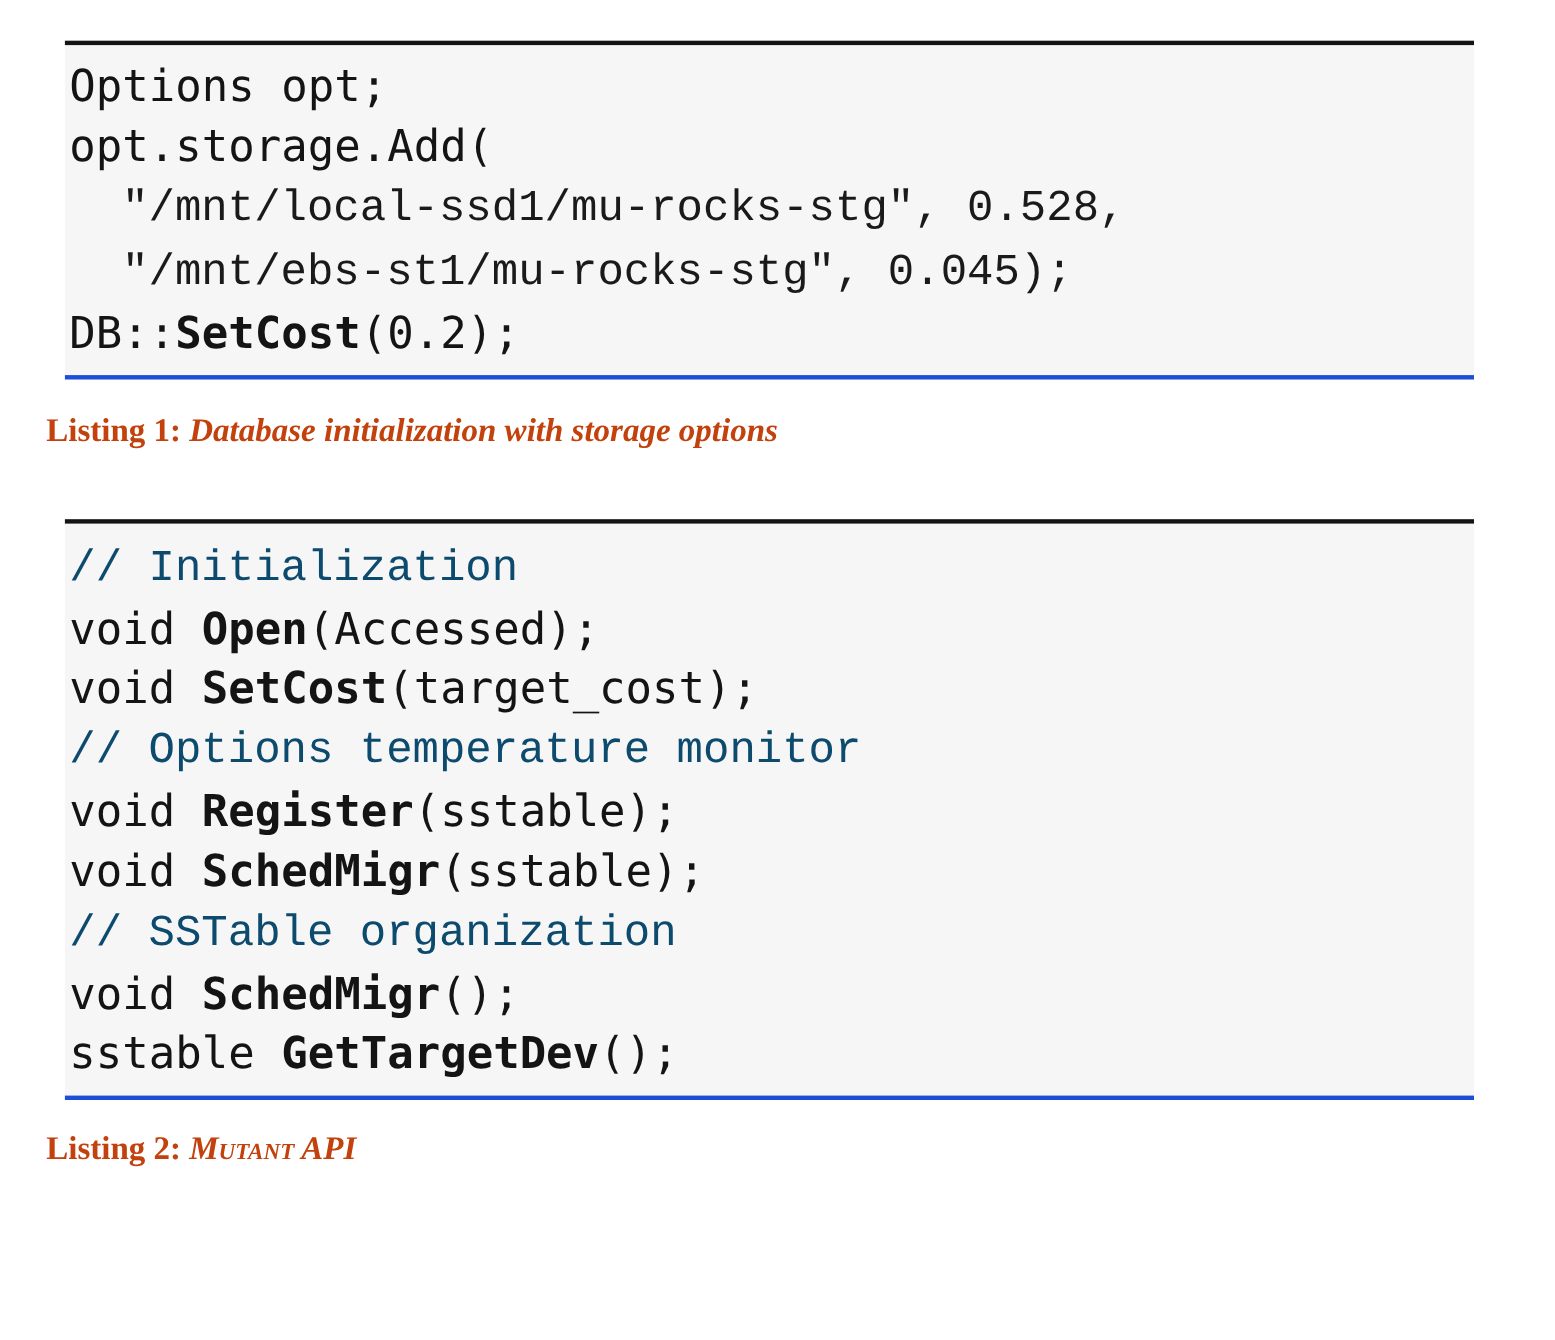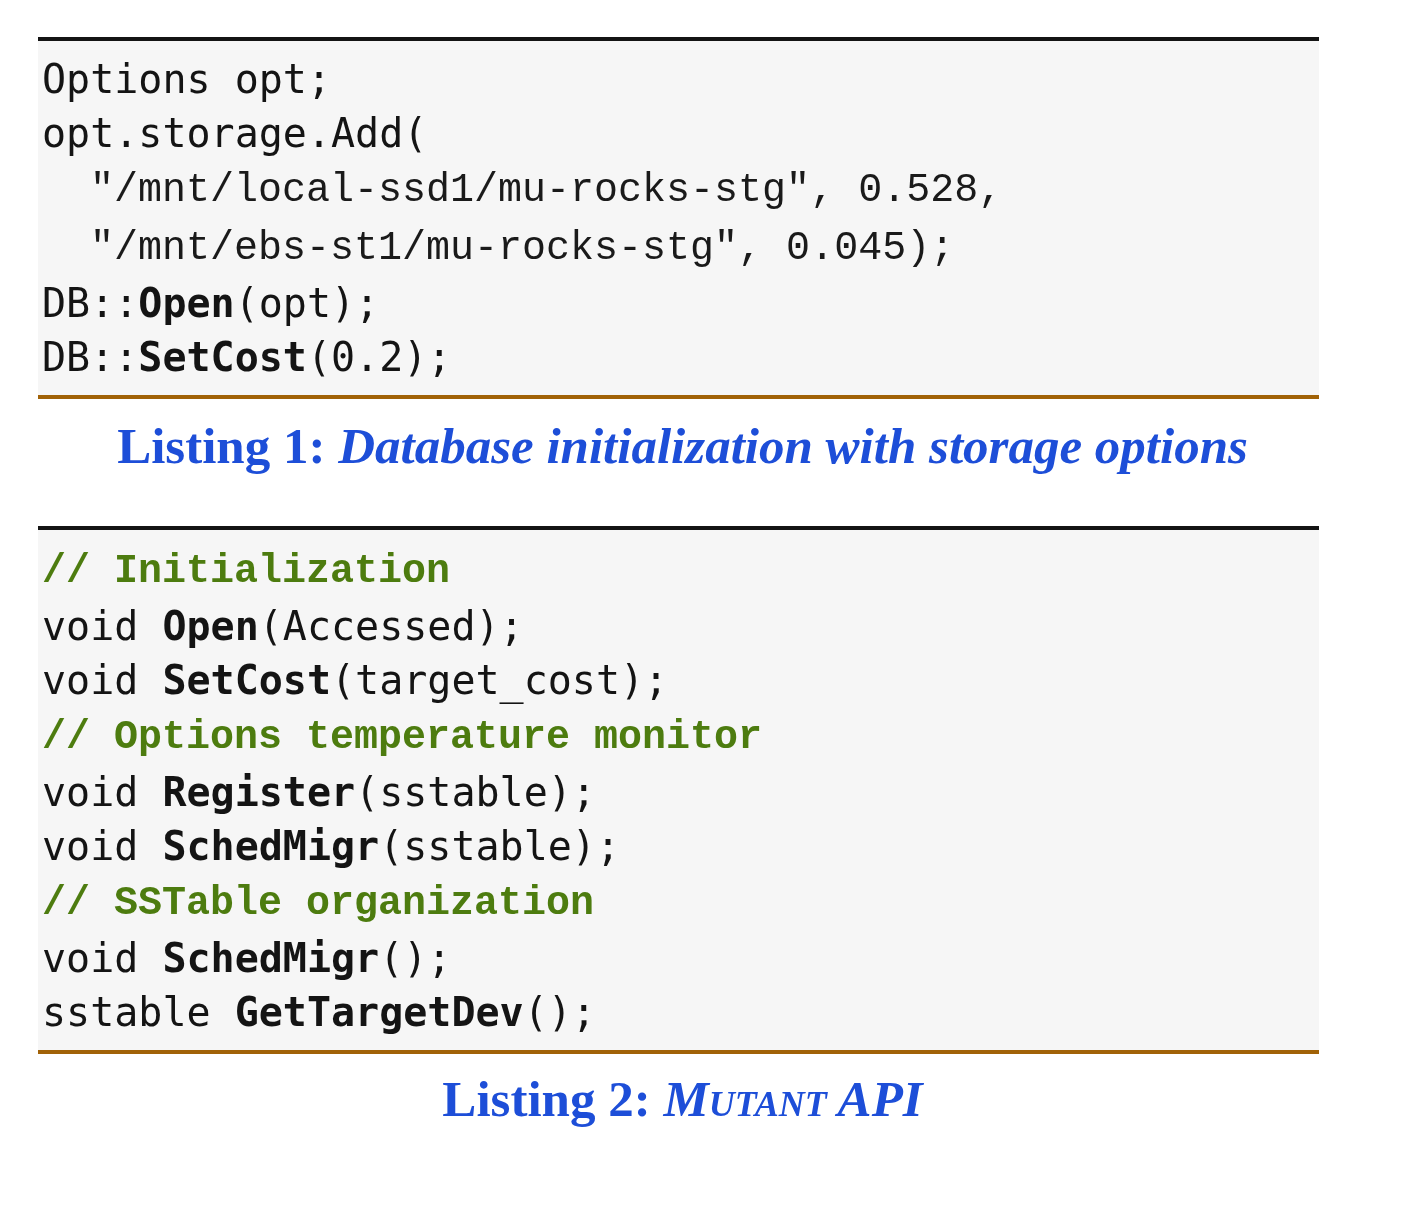--- a/index.html
+++ b/index.html
@@ -11,75 +11,73 @@
     font-family: "Liberation Serif", serif;
   }
   .page {
     position: relative;
     width: 1414px;
     height: 1218px;
     background: #ffffff;
   }
   .listing-block {
     box-sizing: border-box;
-    margin-left: 38px;
+    margin-left: 59px;
     width: 1281px;
     background: #f6f6f6;
     border-top: 4px solid #141414;
-    border-bottom: 4px solid #a16207;
+    border-bottom: 4px solid #1d4ed8;
     padding: 11px 4px 11px 4px;
   }
   .listing-block.first { margin-top: 37px; }
   .listing-block.second { margin-top: 52px; }
   .code-line {
     font-family: "DejaVu Sans Mono", monospace;
     font-size: 40px;
     line-height: 54px;
     white-space: pre;
     color: #141414;
   }
   .seg-plain { }
   .seg-bold { font-weight: bold; }
   .seg-comment {
-    color: #4d7c0f;
+    color: #0c4a6e;
     font-family: "Liberation Mono", monospace;
-    font-weight: bold;
   }
   .seg-literal {
     font-family: "Liberation Mono", monospace;
     color: #1a1a1a;
   }
   .caption {
     margin-left: 42px;
     width: 1281px;
-    text-align: center;
+    text-align: left;
     font-family: "Liberation Serif", serif;
     font-weight: bold;
-    font-size: 51px;
+    font-size: 30px;
     line-height: 56px;
-    color: #1d4ed8;
+    color: #c2410c;
     white-space: pre-wrap;
   }
   .caption.first { margin-top: 19px; }
   .caption.second { margin-top: 17px; }
   .cap-label { font-style: normal; }
   .cap-italic { font-style: italic; }
   .cap-smallcaps { font-style: italic; font-variant: small-caps; }
 </style>
 </head>
 <body>
 
 <div class="page">
 
   <div class="listing-block first">
       <div class="code-line"><span class="seg-plain">Options opt;</span></div>
       <div class="code-line"><span class="seg-plain">opt.storage.Add(</span></div>
       <div class="code-line"><span class="seg-literal">  "/mnt/local-ssd1/mu-rocks-stg", 0.528,</span></div>
       <div class="code-line"><span class="seg-literal">  "/mnt/ebs-st1/mu-rocks-stg", 0.045);</span></div>
-      <div class="code-line"><span class="seg-plain">DB::</span><span class="seg-bold">Open</span><span class="seg-plain">(opt);</span></div>
       <div class="code-line"><span class="seg-plain">DB::</span><span class="seg-bold">SetCost</span><span class="seg-plain">(0.2);</span></div>
     </div>
 
   <div class="caption first"><span class="cap-label">Listing 1: </span><span class="cap-italic">Database initialization with storage options</span></div>
 
   <div class="listing-block second">
       <div class="code-line"><span class="seg-comment">// Initialization</span></div>
       <div class="code-line"><span class="seg-plain">void </span><span class="seg-bold">Open</span><span class="seg-plain">(Accessed);</span></div>
       <div class="code-line"><span class="seg-plain">void </span><span class="seg-bold">SetCost</span><span class="seg-plain">(target_cost);</span></div>
       <div class="code-line"><span class="seg-comment">// Options temperature monitor</span></div>

